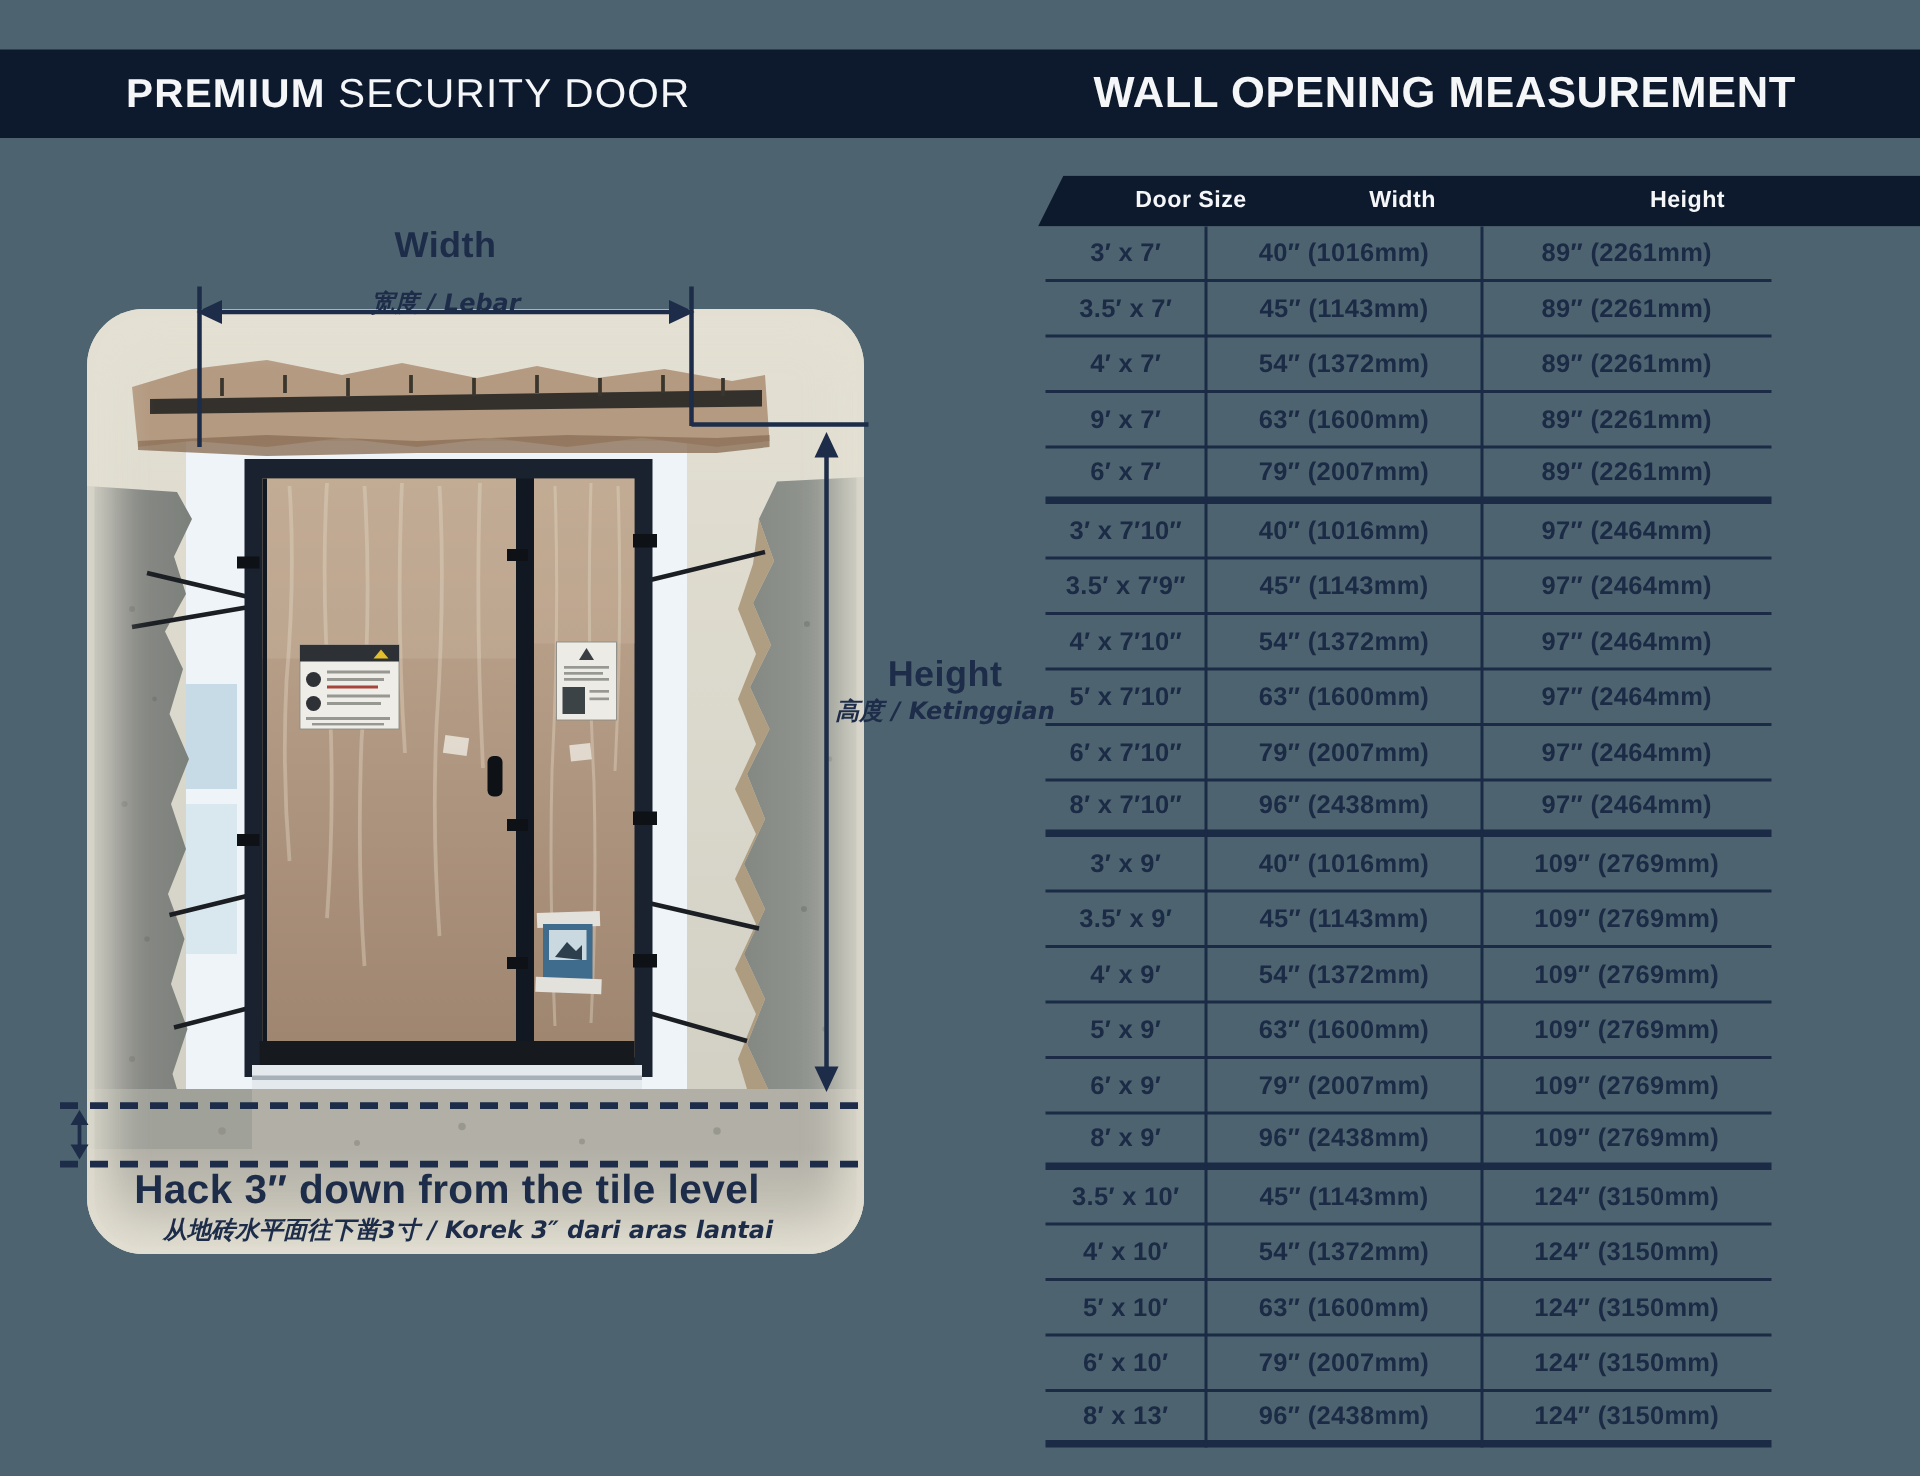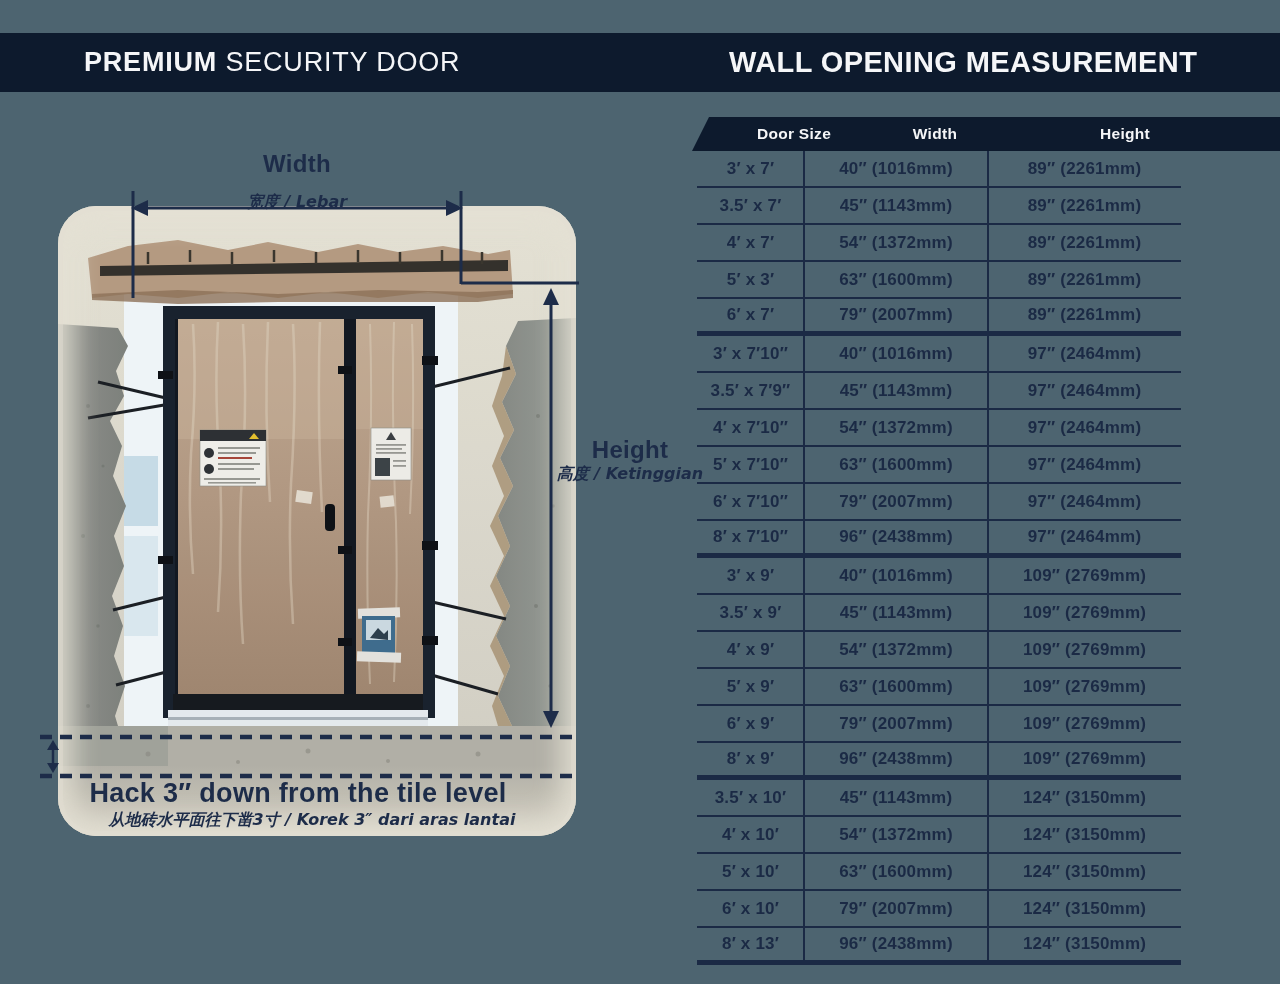--- a/index.html
+++ b/index.html
@@ -311,21 +311,21 @@
       <div class="tcell c-size">3.5′ x 7′</div>
       <div class="tcell c-width">45″ (1143mm)</div>
       <div class="tcell c-height">89″ (2261mm)</div>
     </div>
     <div class="trow">
       <div class="tcell c-size">4′ x 7′</div>
       <div class="tcell c-width">54″ (1372mm)</div>
       <div class="tcell c-height">89″ (2261mm)</div>
     </div>
     <div class="trow">
-      <div class="tcell c-size">5′ x 3′</div>
+      <div class="tcell c-size">9′ x 7′</div>
       <div class="tcell c-width">63″ (1600mm)</div>
       <div class="tcell c-height">89″ (2261mm)</div>
     </div>
     <div class="trow group-end">
       <div class="tcell c-size">6′ x 7′</div>
       <div class="tcell c-width">79″ (2007mm)</div>
       <div class="tcell c-height">89″ (2261mm)</div>
     </div>
     <div class="trow">
       <div class="tcell c-size">3′ x 7′10″</div>

